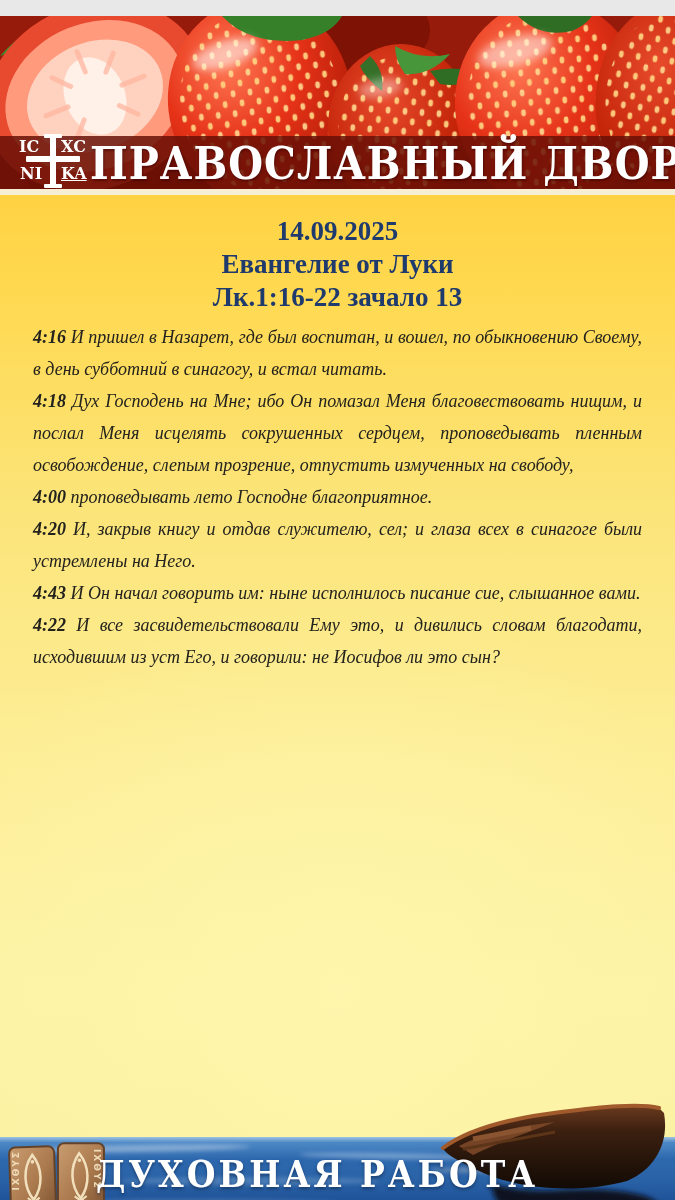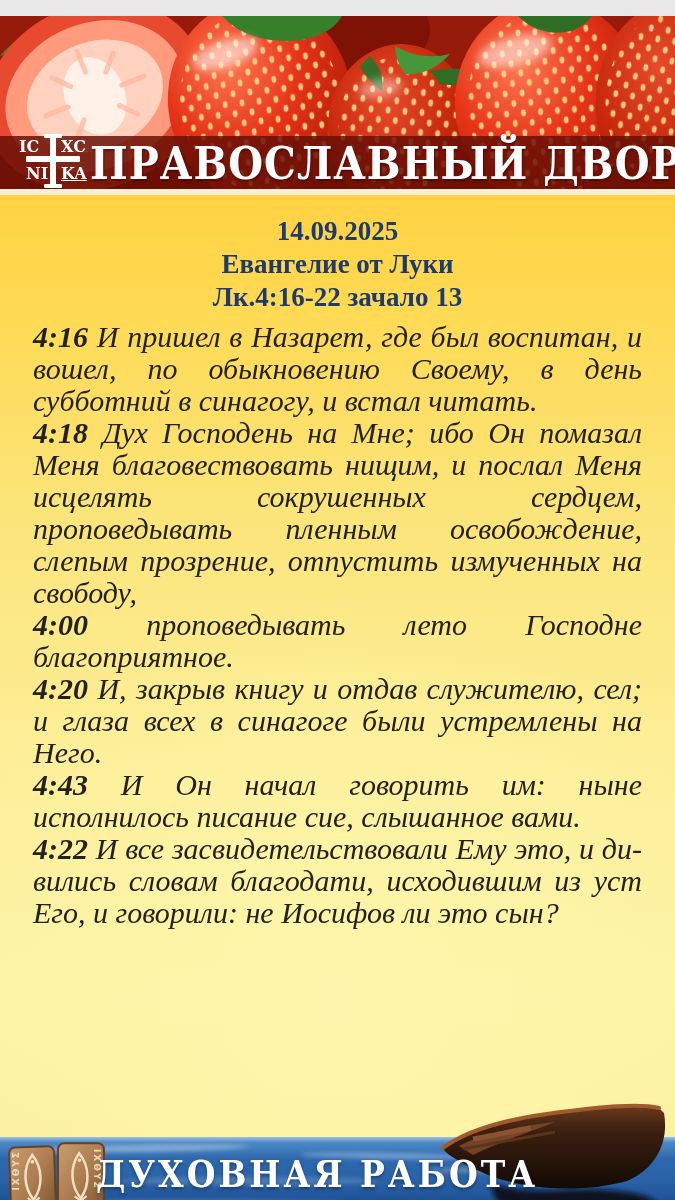--- a/index.html
+++ b/index.html
@@ -19,38 +19,38 @@
   .cg-bar{position:absolute;background:#fff;border-radius:1px;}
   .cg-v{left:34px;top:-2px;width:6px;height:54px;}
   .cg-h{left:10px;top:20px;width:54px;height:6px;}
   .cg-cap-t{left:28px;top:-2px;width:18px;height:4px;}
   .cg-cap-b{left:28px;top:48px;width:18px;height:4px;}
   .cg-l{
     position:absolute;color:#fff;font-weight:bold;font-size:16px;line-height:1;
     font-family:"DejaVu Serif",serif;letter-spacing:0px;
   }
   .cg-tl{left:3px;top:3px;}  .cg-tr{left:45px;top:3px;}
-  .cg-bl{left:10px;top:30px;} .cg-br{left:45px;top:30px;text-decoration:underline;}
+  .cg-bl{left:4px;top:30px;} .cg-br{left:45px;top:30px;text-decoration:underline;}
   .hero-title{
     flex:1;text-align:center;color:#ffffff;font-weight:bold;font-size:40px;
     font-family:"DejaVu Serif",serif;white-space:nowrap;letter-spacing:1px;
     transform:scaleY(1.12);transform-origin:center;
     text-shadow:1px 2px 2px rgba(60,0,0,0.55);
   }
   .sep{position:absolute;top:173px;left:0;width:675px;height:6px;background:#f6efd5;z-index:2;}
   
   .content{
     position:absolute;top:179px;left:0;width:675px;height:1021px;
     background:
       radial-gradient(90% 55% at 50% 78%, rgba(254,246,172,0.9) 0%, rgba(254,246,172,0) 70%),
       linear-gradient(180deg,#ffd243 0%,#ffd951 10%,#fbe478 30%,#fdee97 55%,#fdf3a6 78%,#faf0a0 100%);
   }
   .heading{padding-top:20px;text-align:center;color:#1f3a6d;font-weight:bold;
     font-size:27px;line-height:33px;font-family:"Liberation Serif",serif;}
-  .verses{margin:7px 33px 0 33px;color:#23221d;font-style:italic;font-size:30px;
+  .verses{margin:7px 33px 0 33px;color:#23221d;font-style:italic;font-size:18px;
     line-height:32px;text-align:justify;}
   .verses p{margin:0;}
   .vnum{font-weight:bold;}
   
   .water{
     position:absolute;top:1121px;left:0;width:675px;height:79px;z-index:2;overflow:hidden;
     background:linear-gradient(180deg,#9dc3e2 0%,#4d88c5 7%,#2d68ae 28%,#2a62a6 55%,#1d5096 85%,#174a8e 100%);
   }
   .wave{position:absolute;border-radius:50%;filter:blur(2px);}
   .w1{left:30px;top:8px;width:220px;height:7px;background:rgba(255,255,255,0.35);transform:rotate(-1deg);}
@@ -167,21 +167,21 @@
       <div class="hero-title">ПРАВОСЛАВНЫЙ ДВОРИК</div>
     </div>
   </div>
 
   <div class="sep"></div>
 
   <div class="content">
     <div class="heading">
       <div>14.09.2025</div>
       <div>Евангелие от Луки</div>
-      <div>Лк.4:16-22 зачало 13</div>
+      <div>Лк.1:16-22 зачало 13</div>
     </div>
     <div class="verses">
         <p><span class="vnum">4:16 </span>И пришел в Назарет, где был воспитан, и во­шел, по обыкновению Своему, в день субботний в синагогу, и встал читать.</p>
         <p><span class="vnum">4:18 </span>Дух Господень на Мне; ибо Он помазал Меня благовествовать нищим, и послал Меня исцелять сокрушенных сердцем, проповедывать пленным освобождение, слепым прозрение, отпустить из­мученных на свободу,</p>
         <p><span class="vnum">4:00 </span>проповедывать лето Господне благоприятное.</p>
         <p><span class="vnum">4:20 </span>И, закрыв книгу и отдав служителю, сел; и гла­за всех в синагоге были устремлены на Него.</p>
         <p><span class="vnum">4:43 </span>И Он начал говорить им: ныне исполнилось пи­сание сие, слышанное вами.</p>
         <p><span class="vnum">4:22 </span>И все засвидетельствовали Ему это, и ди­вились словам благодати, исходившим из уст Его, и говорили: не Иосифов ли это сын?</p>
       </div>
   </div>

